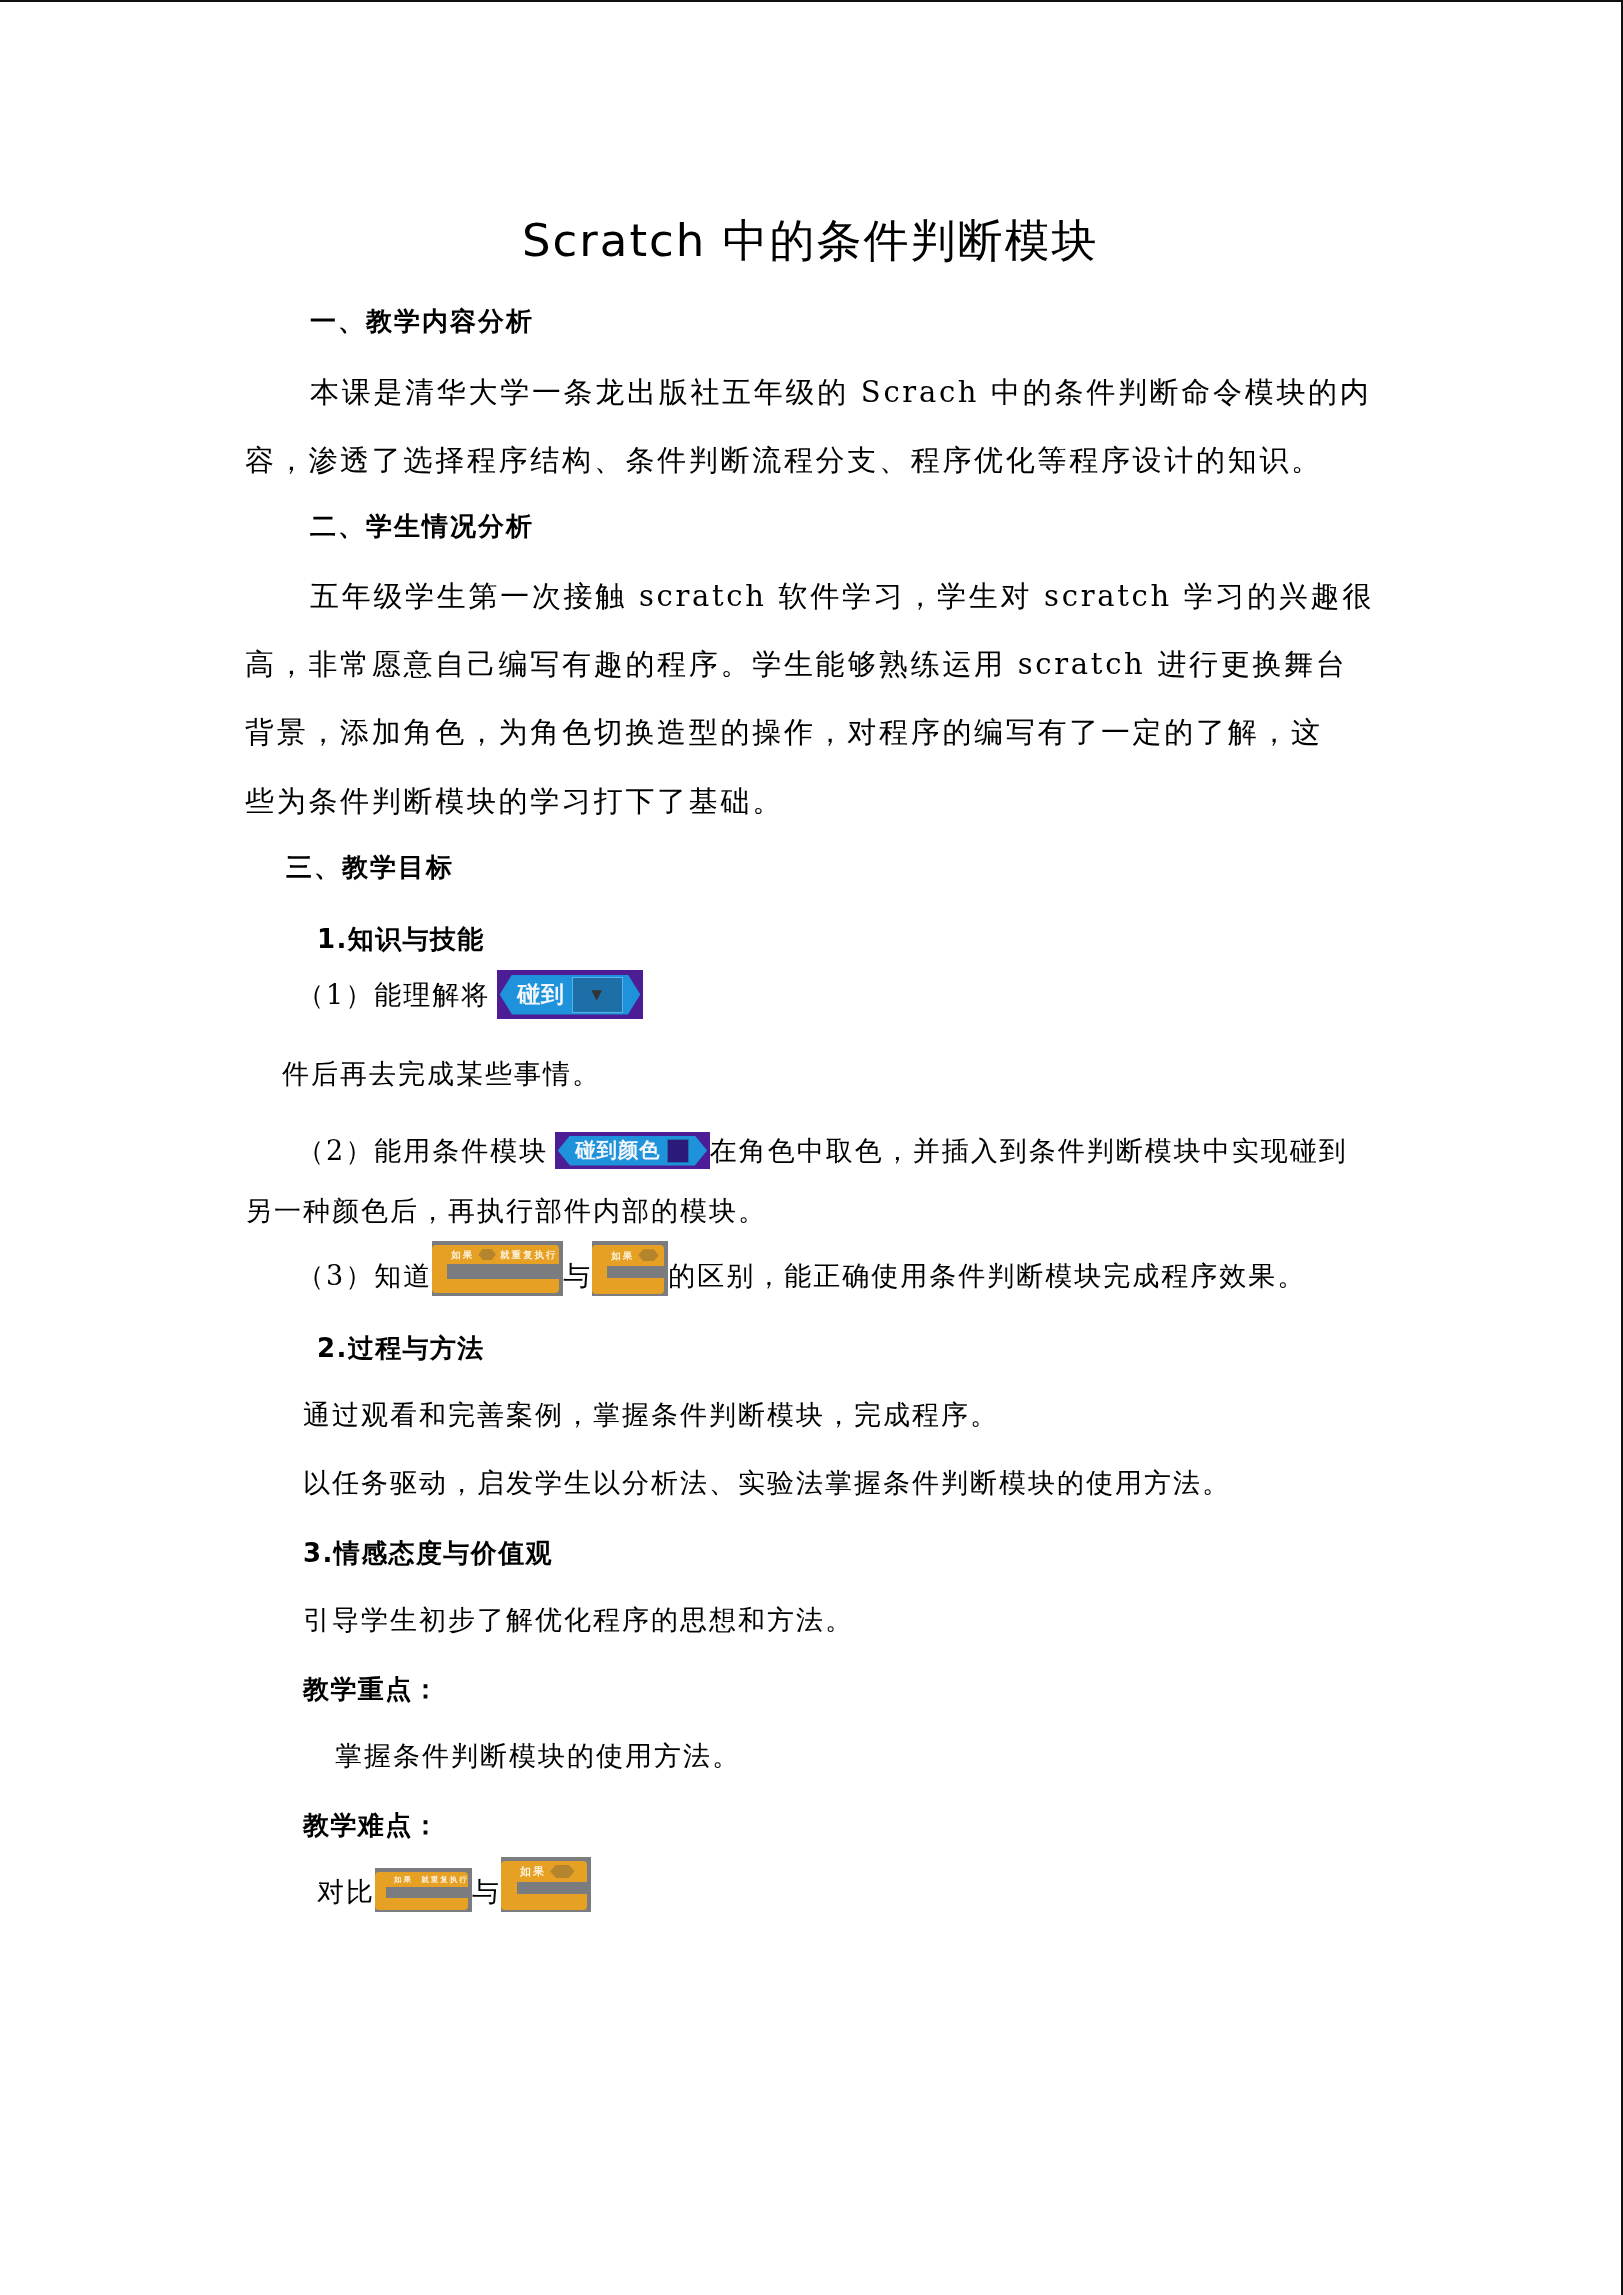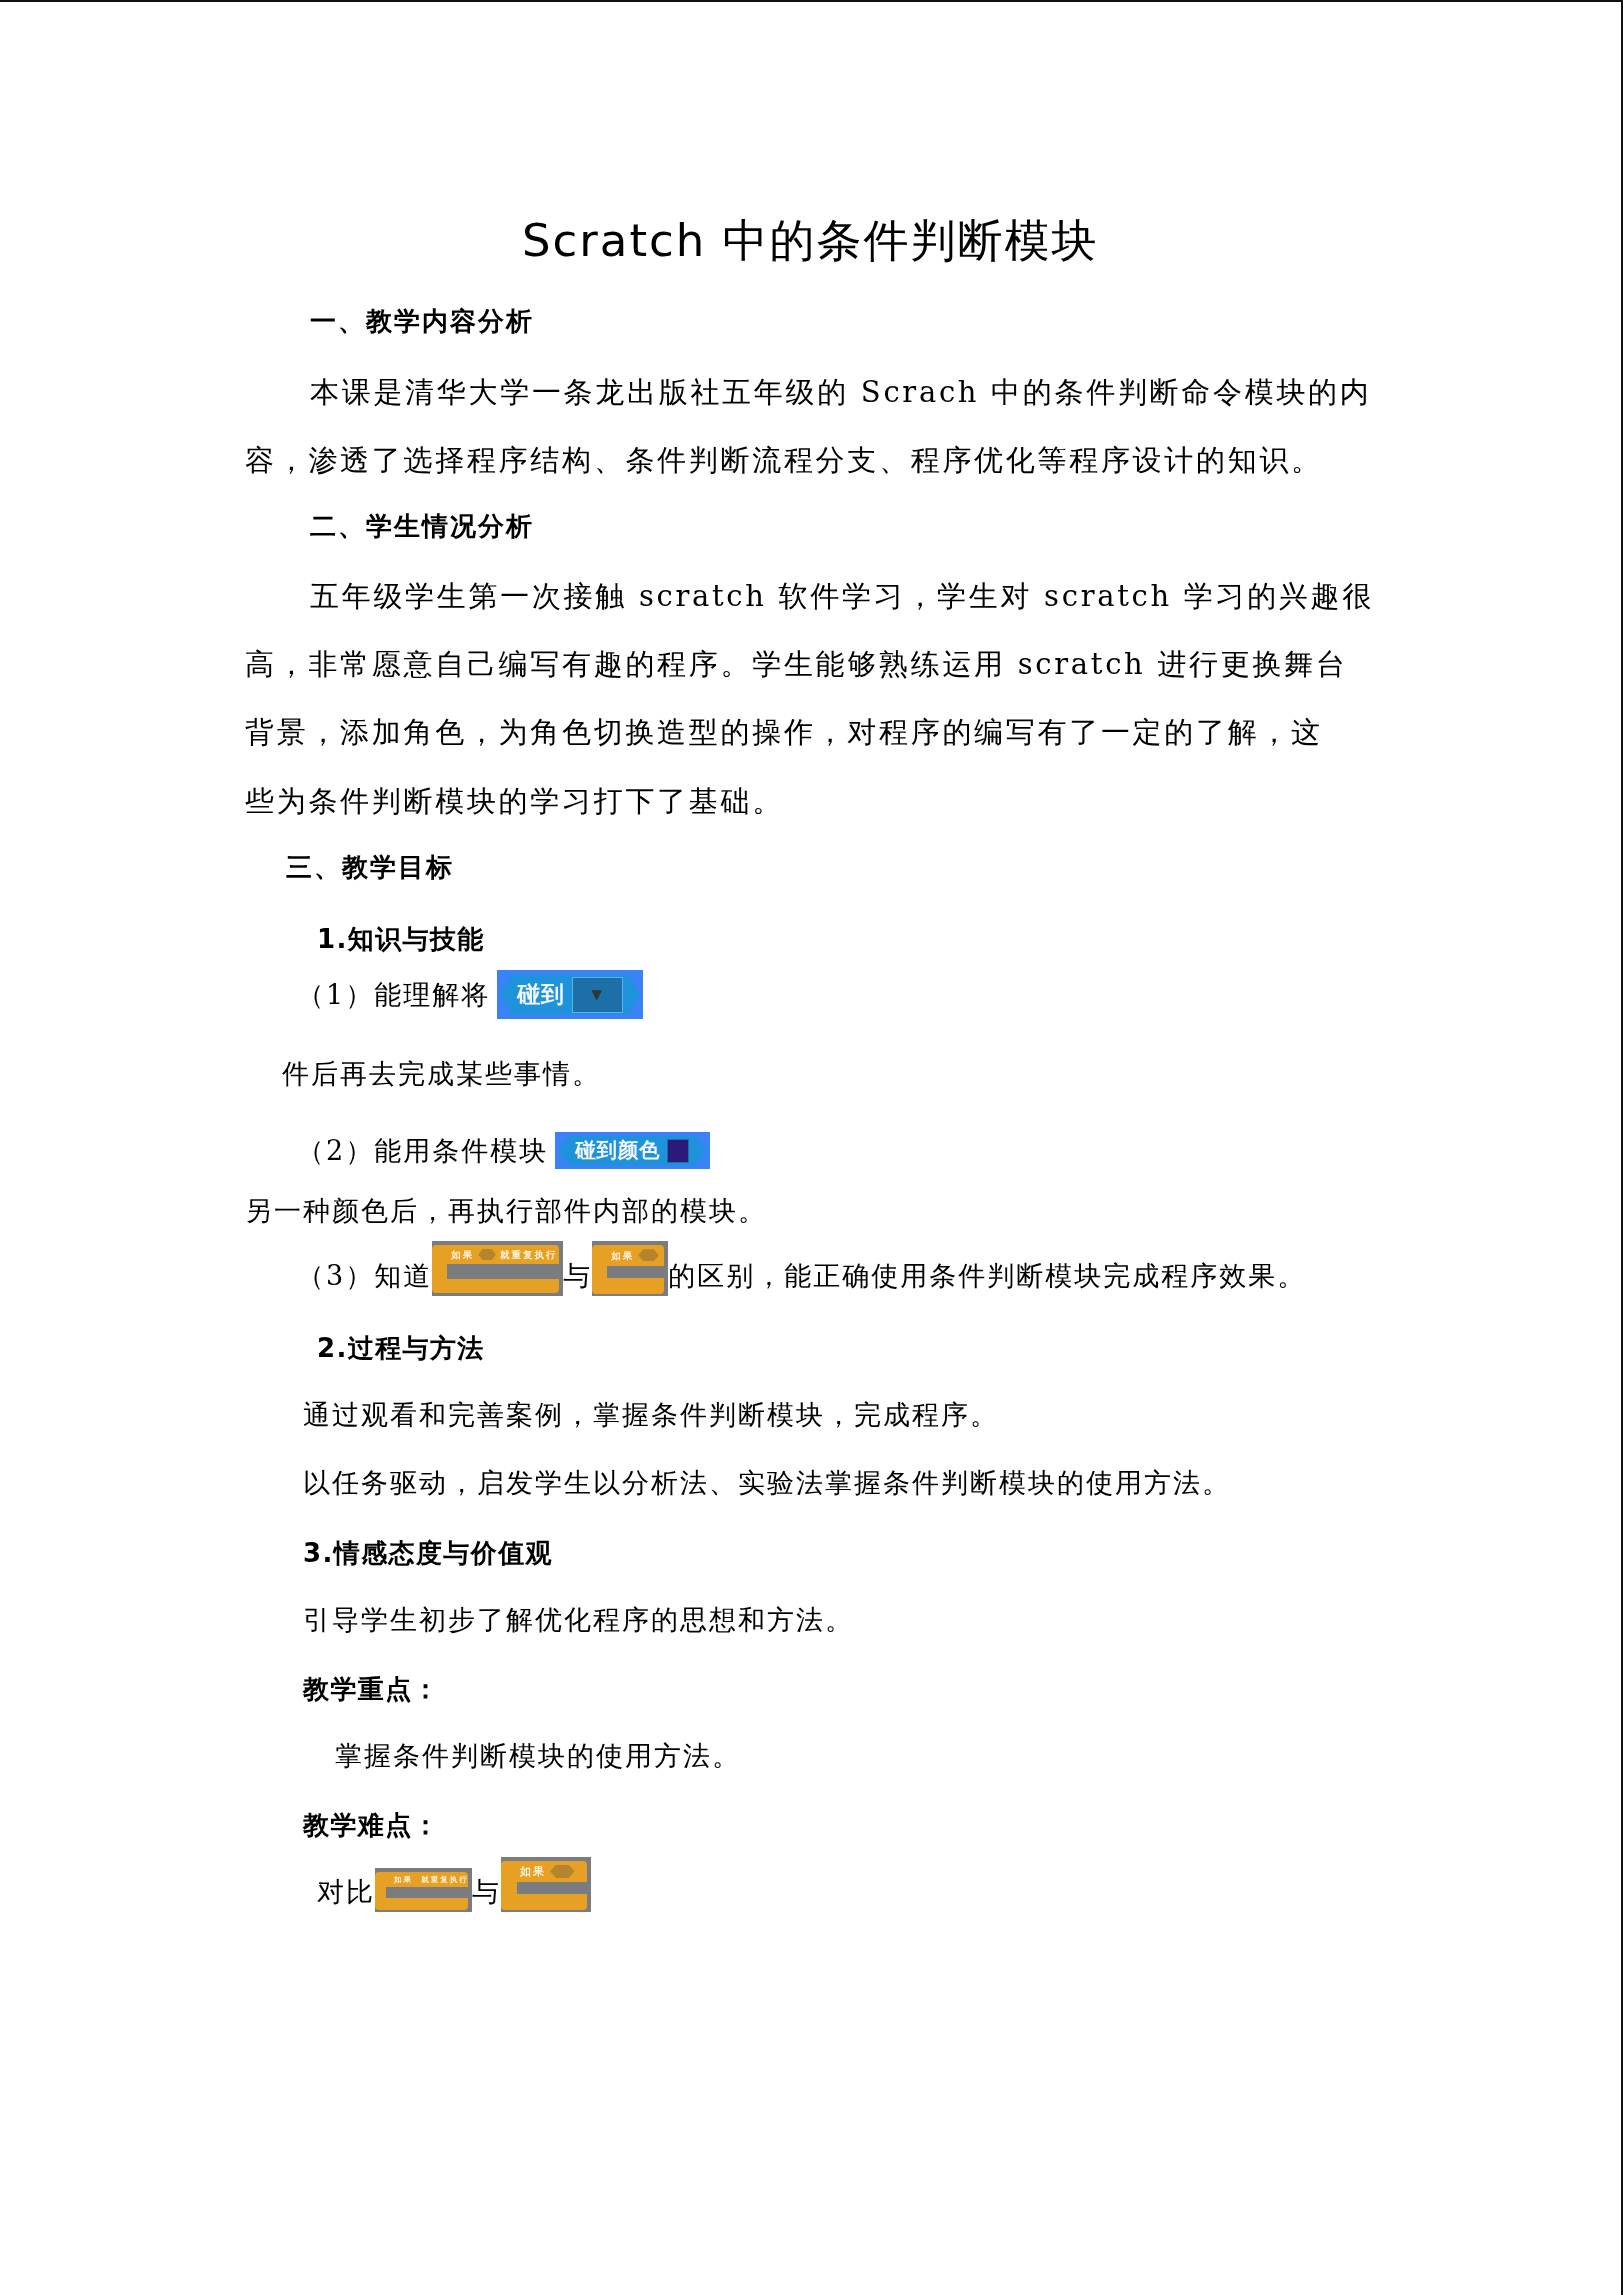--- a/index.html
+++ b/index.html
@@ -14,21 +14,21 @@
   .line { position: absolute; white-space: nowrap; font-size: 31px; line-height: 41px; letter-spacing: 1.4px; }
   .title { font-family: "DejaVu Sans", "Liberation Sans", sans-serif; font-size: 45px; letter-spacing: 2px; line-height: 55px; }
   .h { font-family: Liberation Mono, monospace; font-weight: bold; font-size: 26px; letter-spacing: 2px; text-align: right; }
   .sub { font-family: "DejaVu Sans", "Liberation Sans", sans-serif; font-weight: bold; font-size: 26px; letter-spacing: 1.4px; }
   .body { font-size: 29px; letter-spacing: 2.7px; }
   .body-tight { font-size: 27px; letter-spacing: 2px; }
 
   
   .blk { display: inline-block; vertical-align: middle; position: relative; }
   .sensing {
-    background: #3b82f6; height: 48px; padding: 0 2.7px; display: inline-flex; align-items: center;
+    background: #4c1d95; height: 48px; padding: 0 2.7px; display: inline-flex; align-items: center;
   }
   .sensing .hex {
     background: #1e93dc; height: 40px; display: inline-flex; align-items: center; gap: 6.8px;
     padding: 0 17.7px;
     clip-path: polygon(12.3px 0, calc(100% - 12.3px) 0, 100% 50%, calc(100% - 12.3px) 100%, 12.3px 100%, 0 50%);
     color: #f2f6fb; font-family: "DejaVu Sans", sans-serif; font-weight: bold; font-size: 23px; letter-spacing: 0.7px;
   }
   .sensing .dd { width: 49px; height: 34px; background: #1d6fa8; border: 1.4px solid #59b3ea; display: inline-flex; align-items: center; justify-content: center; color: #333; font-size: 13.6px; }
   .sensing .sw { width: 27px; height: 27px; background: #2b1a7a; border: 1.4px solid #1d6fa8; }
 
@@ -73,20 +73,21 @@
 <div class="line body-tight" style="left:245px; top:1053px;margin-left:37px;">件后再去完成某些事情。</div>
 
 <div class="line body-tight" style="left:297px; top:1118px; height:41px; display:flex; align-items:center;margin-top:12px;">
   <span>（2）能用条件模块</span>
   <span class="blk sensing" style="margin-left:6.8px; height:37px;">
     <span class="hex" style="height:30px; font-size:20.5px;">
       <span>碰到颜色</span>
       <span class="sw" style="width:20.5px;height:22px;"></span>
     </span>
   </span>
+  <span>在角色中取色，并插入到条件判断模块中实现碰到</span>
 </div>
 <div class="line body-tight" style="left:245px; top:1190px;">另一种颜色后，再执行部件内部的模块。</div>
 
 <div class="line body-tight" style="left:297px; top:1235px; height:61px; display:flex; align-items:flex-end;">
   <span style="line-height:41px;">（3）知道</span>
   <span class="blk ctrl" style="width:131px; height:55px;">
     <span class="arm-top" style="height:19px; font-size:9.5px;">
       <span>如果</span>
       <span class="slot" style="width:17.7px;height:11px;"></span>
       <span>就重复执行</span>

